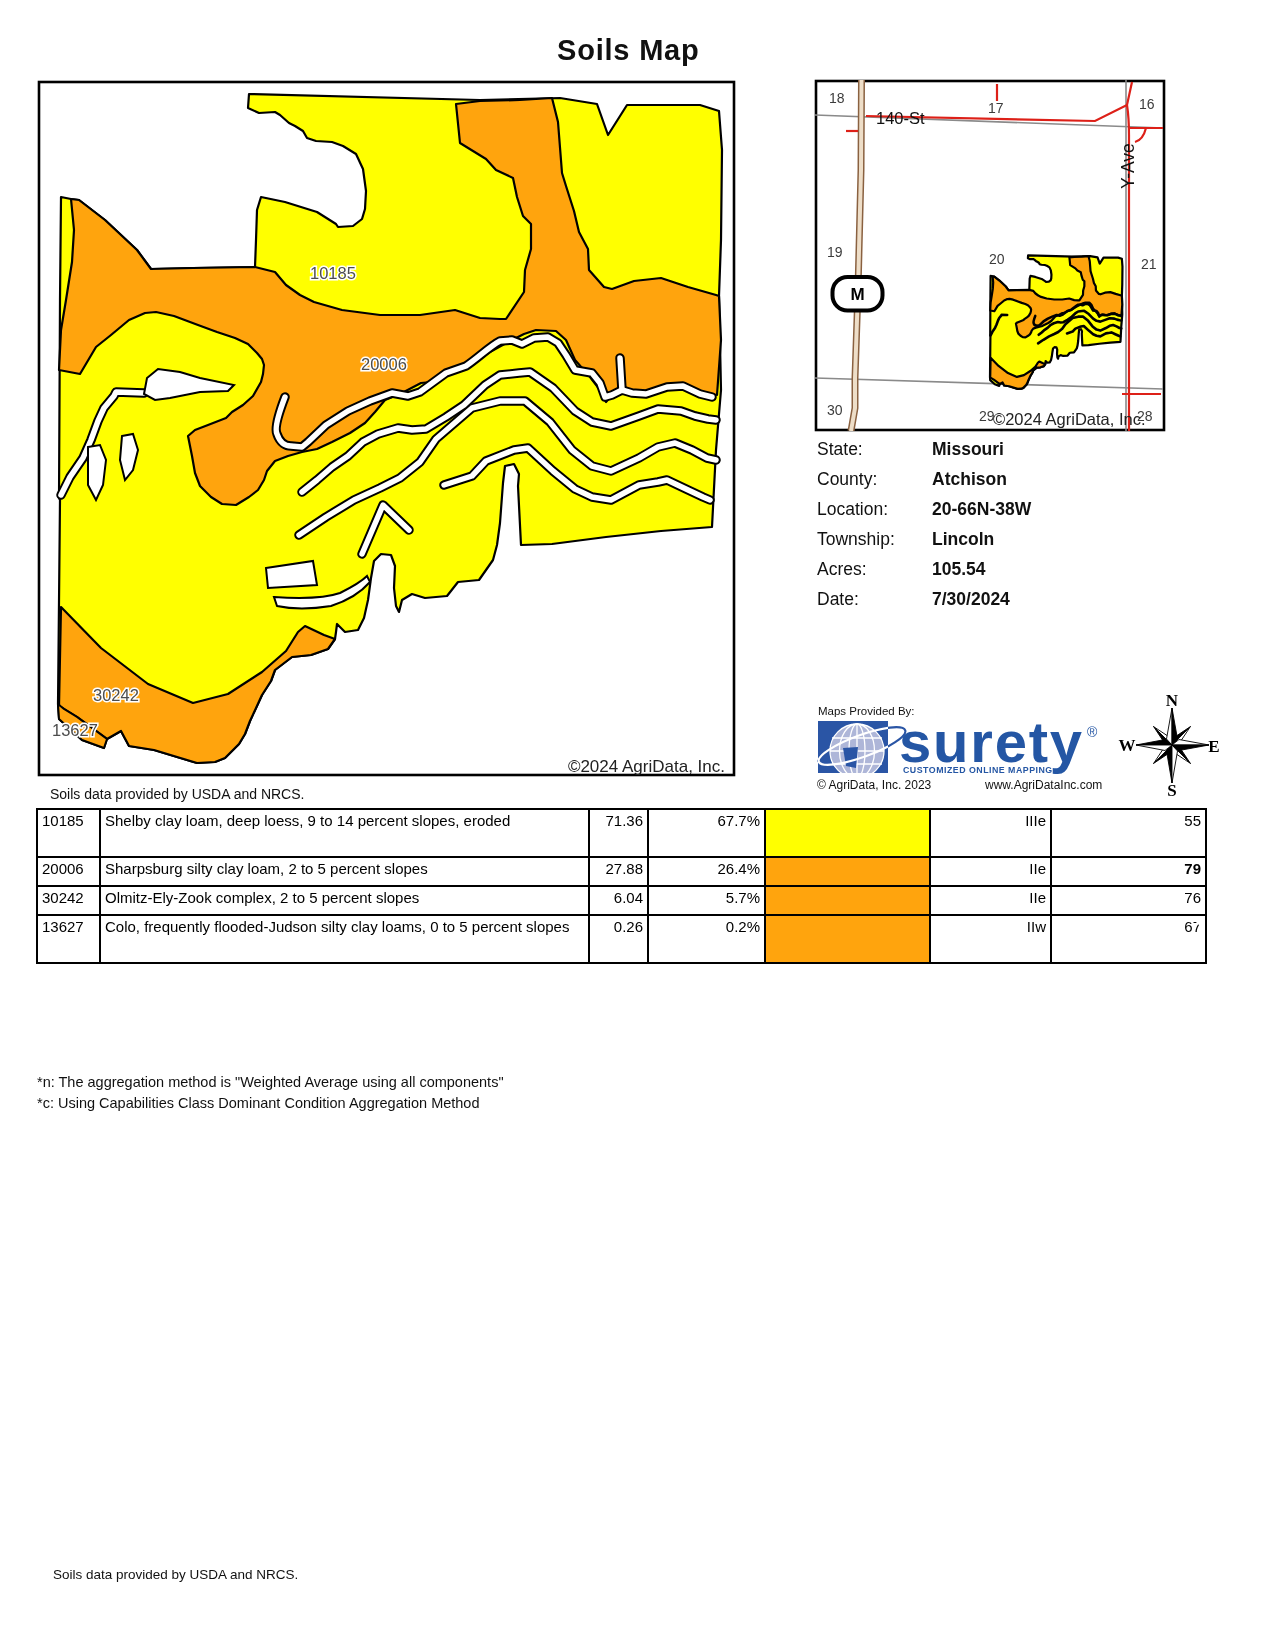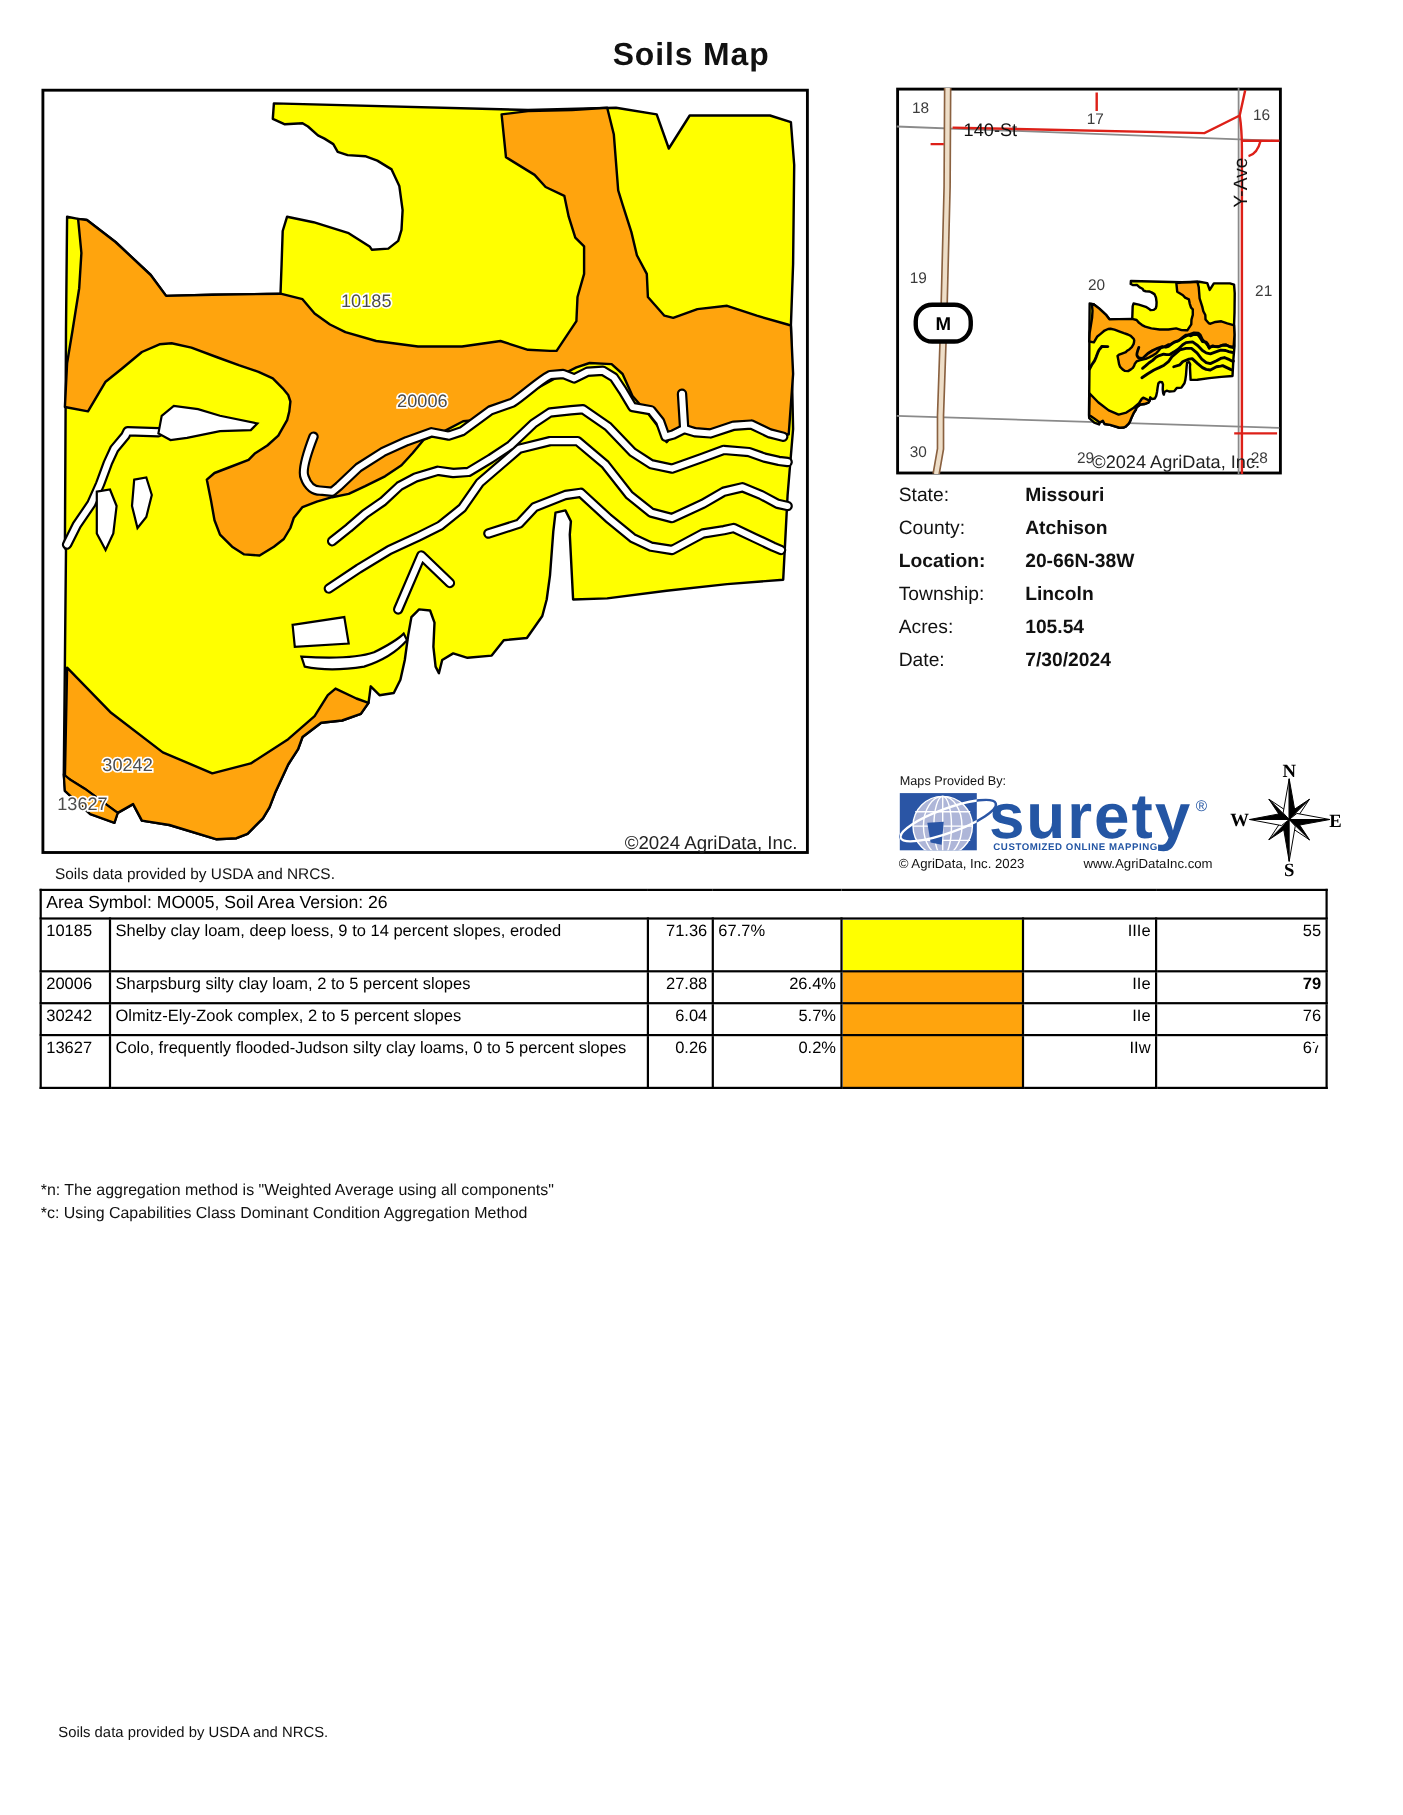--- a/index.html
+++ b/index.html
@@ -146,21 +146,21 @@
 <text x="993" y="425" font-size="16.5" fill="#222" font-family="Liberation Sans,sans-serif">©2024 AgriData, Inc.</text>
 </svg>
 </div>
 
 <div class="abs" style="left:817px;top:434px;font-size:17.5px;color:#111;line-height:30px;">
 
 <div><span style="display:inline-block;width:115px;">State:</span><b>Missouri</b></div>
 
 <div><span style="display:inline-block;width:115px;">County:</span><b>Atchison</b></div>
 
-<div><span style="display:inline-block;width:115px;font-weight:bold;">Location:</span><b>20-66N-38W</b></div>
+<div><span style="display:inline-block;width:115px;">Location:</span><b>20-66N-38W</b></div>
 
 <div><span style="display:inline-block;width:115px;">Township:</span><b>Lincoln</b></div>
 
 <div><span style="display:inline-block;width:115px;">Acres:</span><b>105.54</b></div>
 
 <div><span style="display:inline-block;width:115px;">Date:</span><b>7/30/2024</b></div>
 </div>
 
 <div class="abs" style="left:818px;top:705px;font-size:11.5px;color:#111;">Maps Provided By:</div>
 
@@ -247,30 +247,27 @@
 <col style="width:63px">
         <col style="width:489px">
         <col style="width:59px">
         <col style="width:117px">
         <col style="width:165px">
         <col style="width:121px">
         <col style="width:155px">
 </colgroup>
 
 <tbody>
-        <tr>
-          <td colspan="7" style="height:20px;font-size:16px;">Area Symbol: MO005, Soil Area Version: 26</td>
-        </tr>
 
 
 <tr>
 <td style="height:42px;">10185</td>
           <td>Shelby clay loam, deep loess, 9 to 14 percent slopes, eroded</td>
           <td style="text-align:right;">71.36</td>
-          <td style="text-align:left;">67.7%</td>
+          <td style="text-align:right;">67.7%</td>
           <td style="background:#ffff00;"></td>
           <td style="text-align:right;">IIIe</td>
           <td style="text-align:right;">55</td>
 </tr>
 
 <tr>
 <td style="height:23px;">20006</td>
           <td>Sharpsburg silty clay loam, 2 to 5 percent slopes</td>
           <td style="text-align:right;">27.88</td>
           <td style="text-align:right;">26.4%</td>

